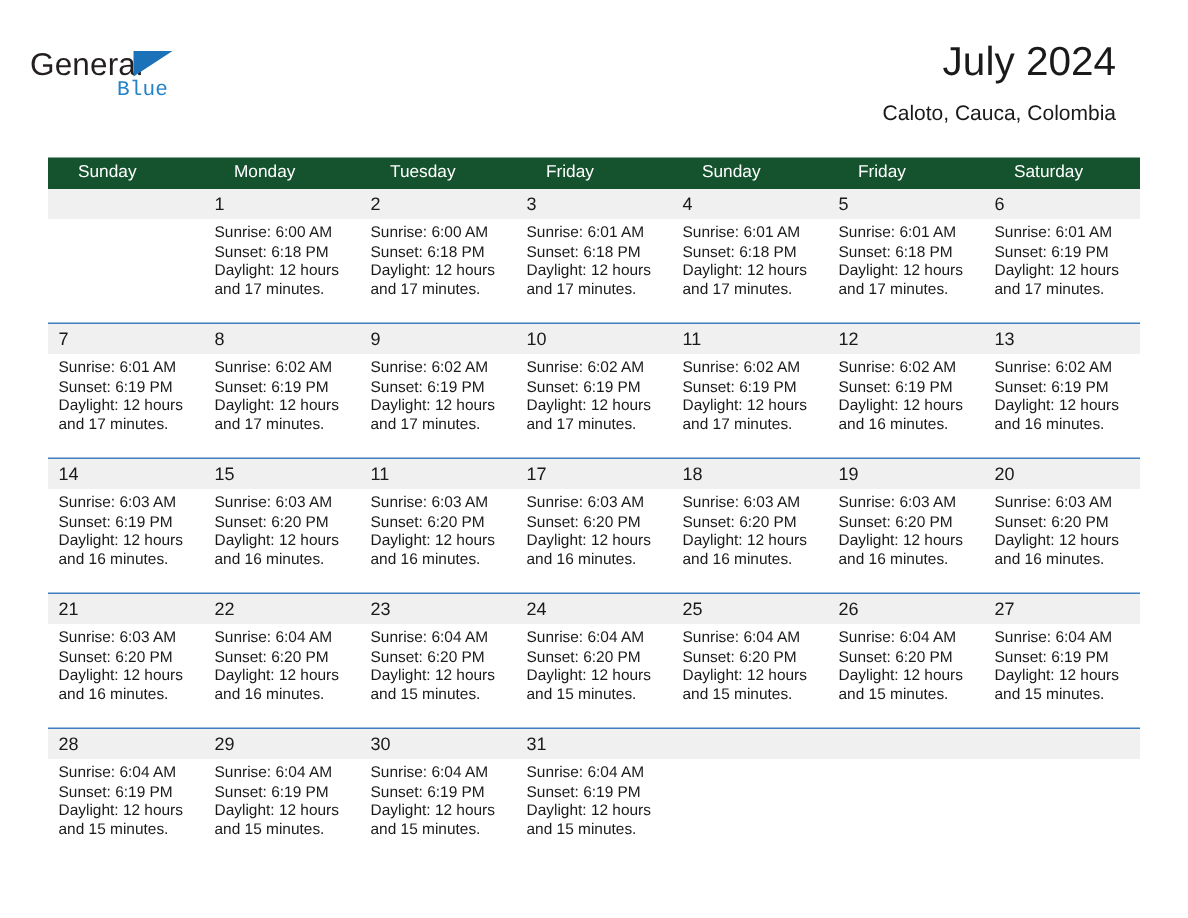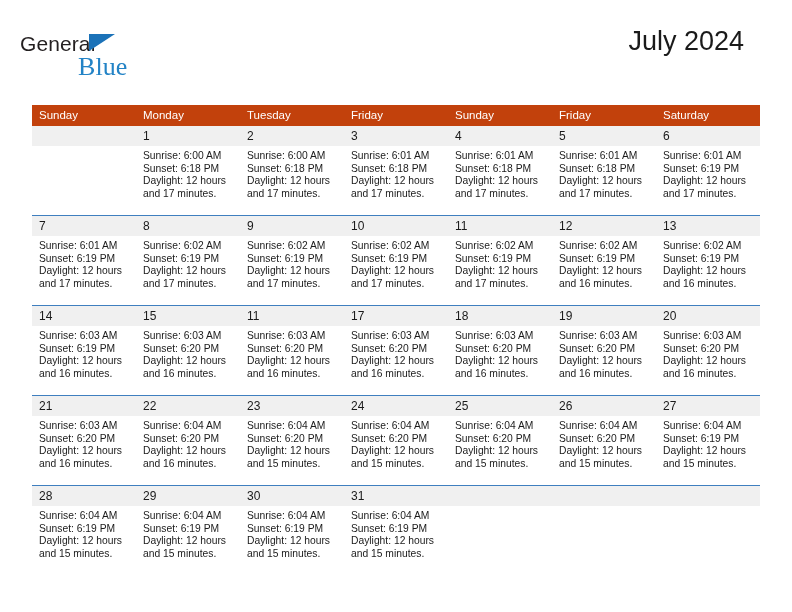--- a/index.html
+++ b/index.html
@@ -53,24 +53,24 @@
     top: 2px;
     width: 0;
     height: 0;
     border-left: 26px solid #1b72b8;
     border-bottom: 17px solid transparent;
   }
   .logo-blue {
     position: absolute;
     left: 58px;
     top: 20px;
-    font-size: 26px;
+    font-size: 14px;
     letter-spacing: 0.1px;
     color: #2383c6;
-    font-family: Liberation Serif, serif;
+    font-family: Liberation Mono, monospace;
   }
 
   .title-block {
     position: absolute;
     right: 0;
     top: 0;
     text-align: right;
   }
   .cal-title {
     font-size: 27px;
@@ -90,26 +90,26 @@
   .calendar {
     position: absolute;
     left: 32px;
     top: 105px;
     width: 728px;
     border-collapse: collapse;
     table-layout: fixed;
   }
 
   .calendar th {
-    background: #c2410c;
+    background: #14532d;
     color: #ffffff;
     font-size: 11.5px;
     font-weight: normal;
     text-align: left;
-    padding: 4px 0 4px 7px;
+    padding: 4px 0 4px 20px;
     height: 12px;
     line-height: 13px;
     border: none;
   }
 
   .calendar td {
     vertical-align: top;
     padding: 0;
     border: none;
     width: 104px;
@@ -164,20 +164,21 @@
   <div class="header">
 
     <div class="logo">
       <span class="logo-general">General</span>
       <span class="logo-tri"></span>
       <span class="logo-blue">Blue</span>
     </div>
 
     <div class="title-block">
       <div class="cal-title">July 2024</div>
+      <div class="cal-subtitle">Caloto, Cauca, Colombia</div>
     </div>
 
   </div>
 
   <table class="calendar">
     <thead>
       <tr>
         <th>Sunday</th>
         <th>Monday</th>
         <th>Tuesday</th>

